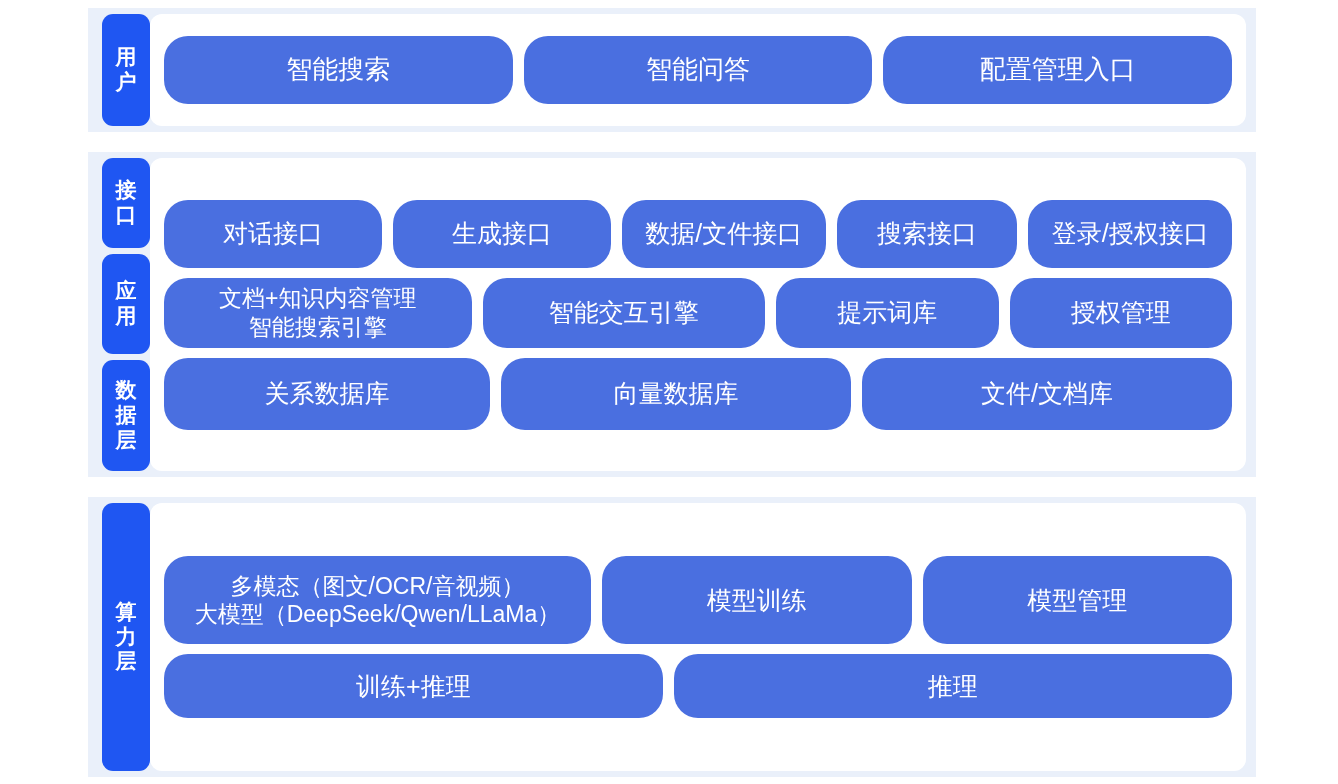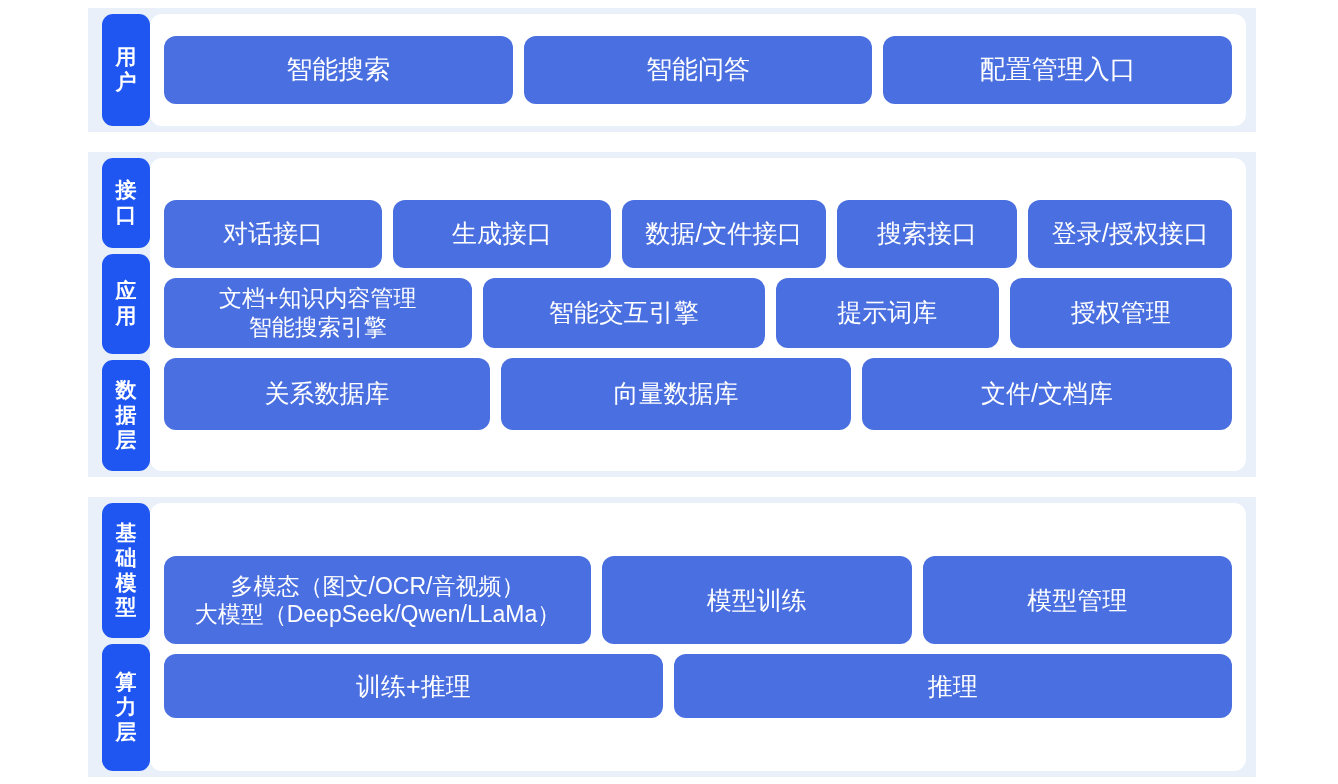--- a/index.html
+++ b/index.html
@@ -90,21 +90,21 @@
     display: flex;
     flex-direction: row;
     gap: 11px;
     width: 100%;
   }
 
   
   .box {
     background: #4a6fe0;
     color: #ffffff;
-    border-radius: 12px;
+    border-radius: 24px;
     display: flex;
     align-items: center;
     justify-content: center;
     text-align: center;
     font-size: 25px;
     line-height: 1.22;
     box-sizing: border-box;
     padding: 4px 6px;
     white-space: pre-line;
   }
@@ -197,23 +197,20 @@
         <div class="box b1">关系数据库</div>
         <div class="box b2">向量数据库</div>
         <div class="box b3">文件/文档库</div>
       </div>
 
     </div>
   </div>
 
   <div class="section sec-infra">
     <div class="tabcol">
-      <div class="tab tab-model">
-        <span>基础模型</span>
-      </div>
       <div class="tab tab-compute">
         <span>算力层</span>
       </div>
     </div>
     <div class="panel">
 
       <div class="row r-model">
         <div class="box b1">多模态（图文/OCR/音视频）
 大模型（DeepSeek/Qwen/LLaMa）</div>
         <div class="box b2">模型训练</div>

